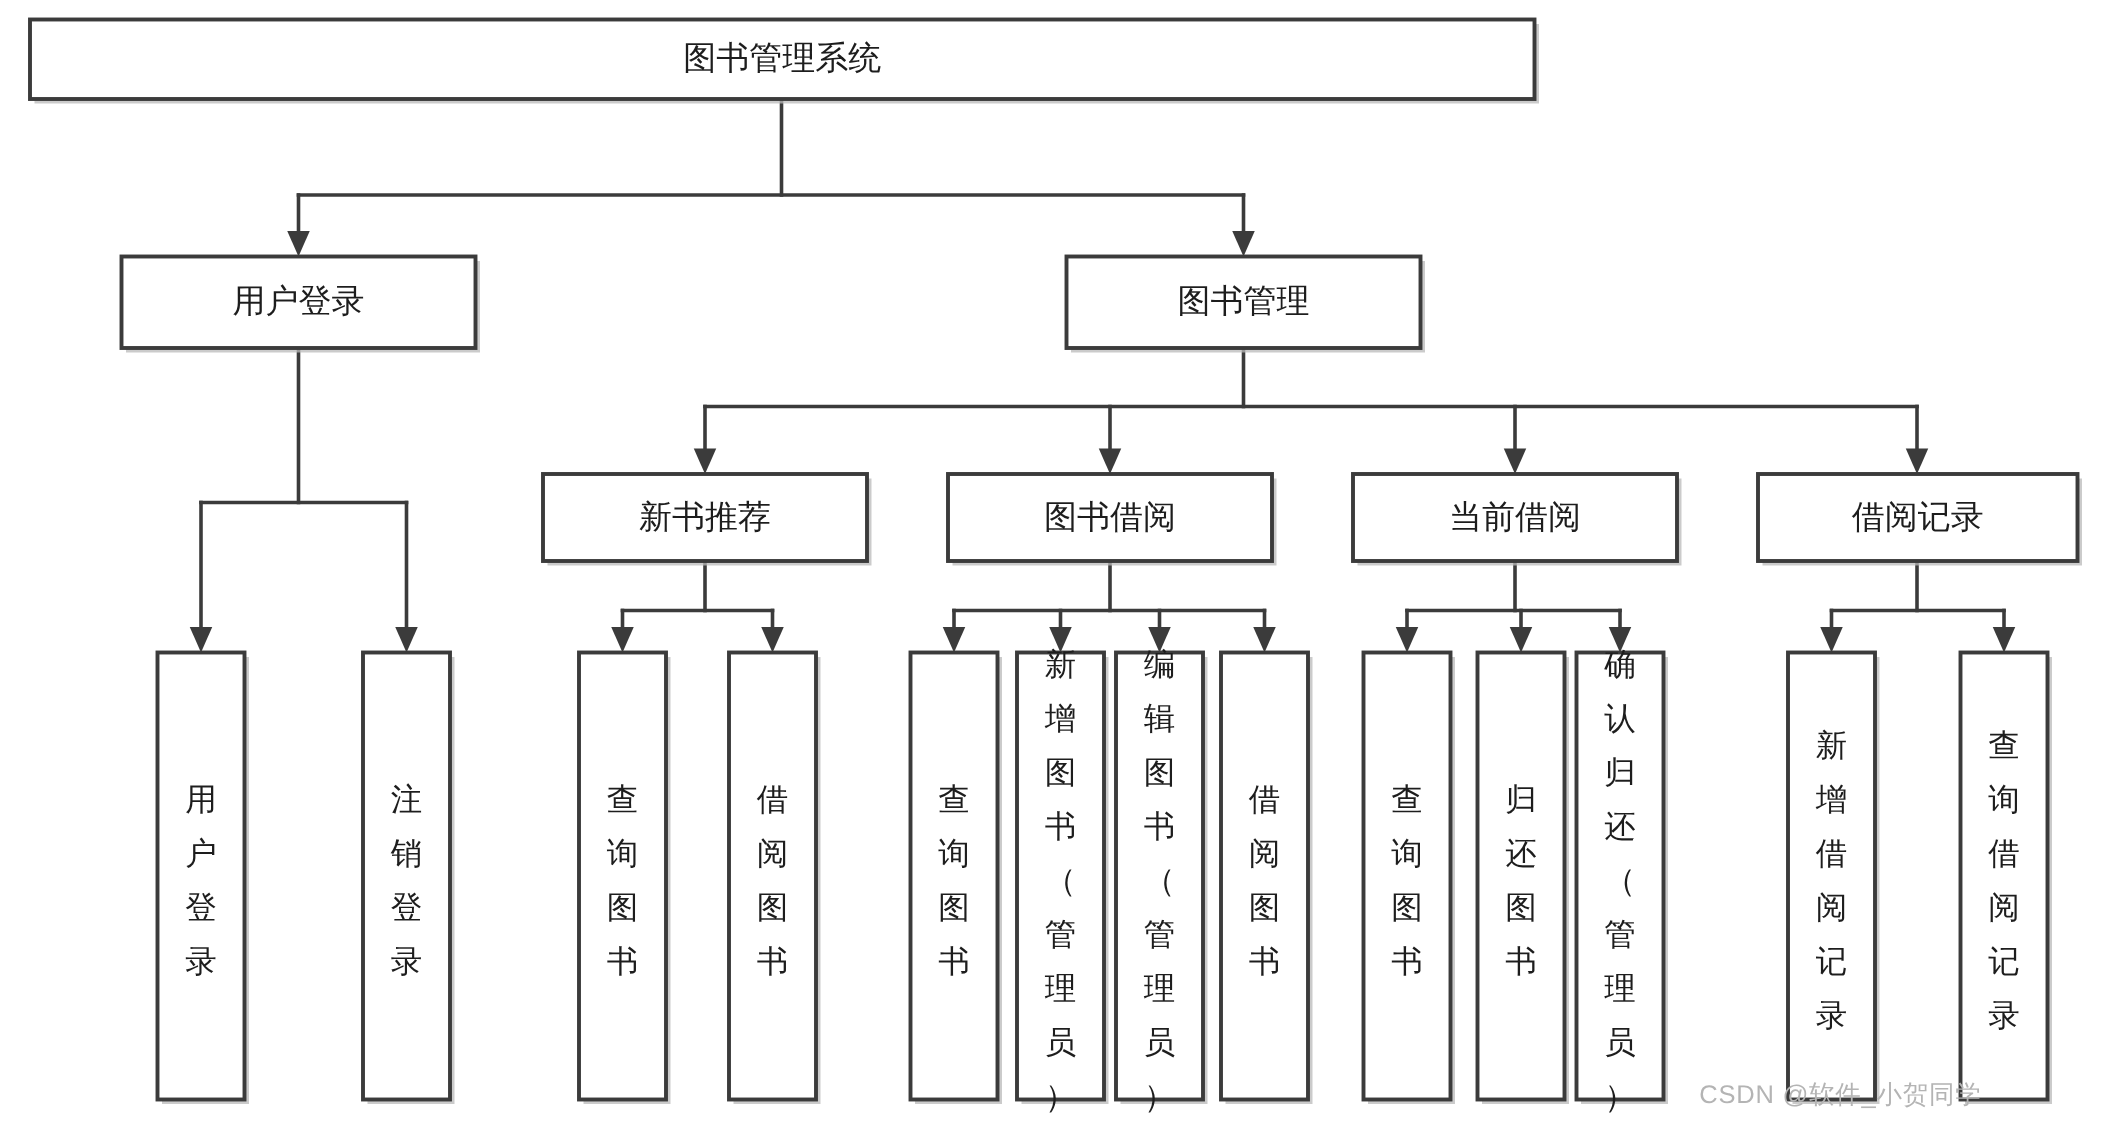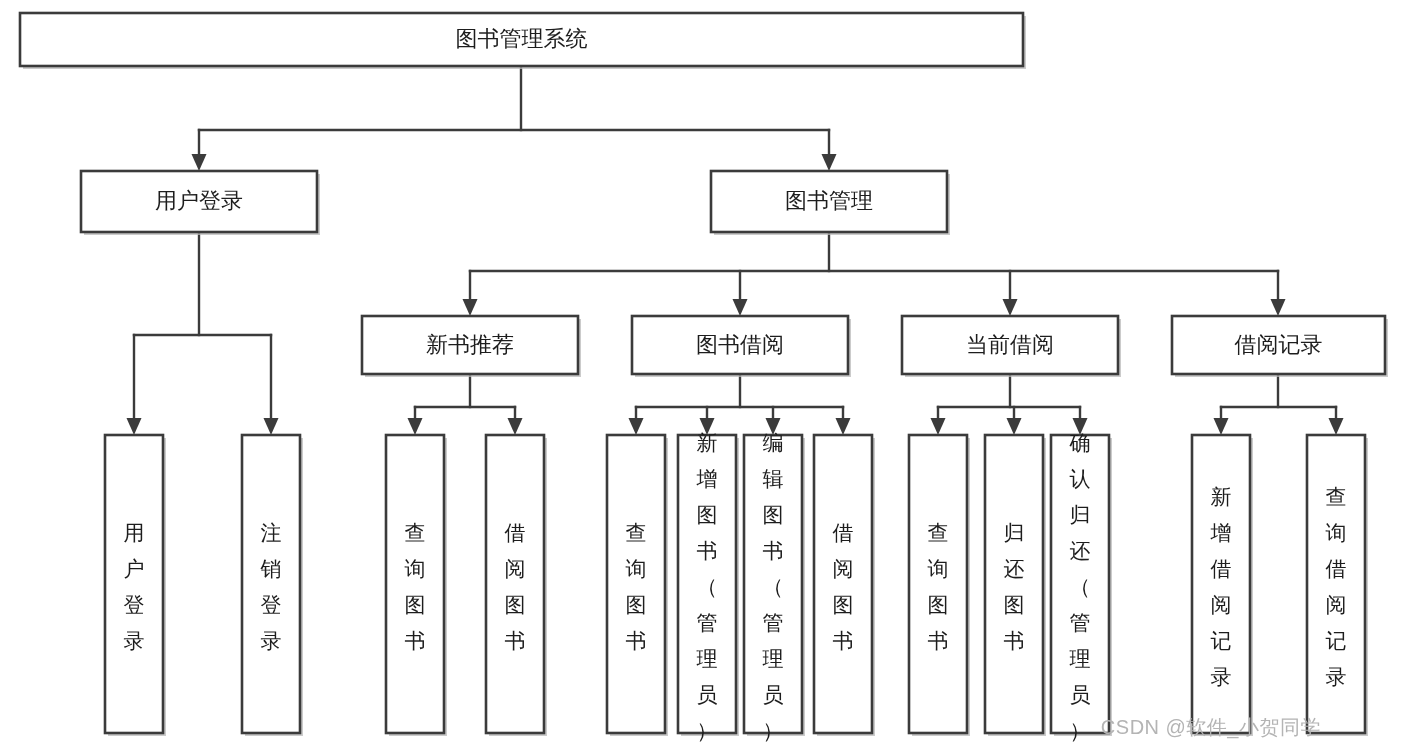--- a/index.html
+++ b/index.html
@@ -56,21 +56,21 @@
   }
   .node-label-v {
     font-family: "Liberation Sans", "DejaVu Sans", sans-serif;
     font-size: 21px;
     fill: #1d1d1d;
     text-anchor: middle;
   }
   .watermark {
     position: absolute;
     font-family: "Liberation Sans", "DejaVu Sans", sans-serif;
-    font-size: 20px;
+    font-size: 17px;
     color: #b4b4b4;
     white-space: nowrap;
     letter-spacing: 0.5px;
     pointer-events: none;
     user-select: none;
   }
 </style>
 </head>
 <body>
 

